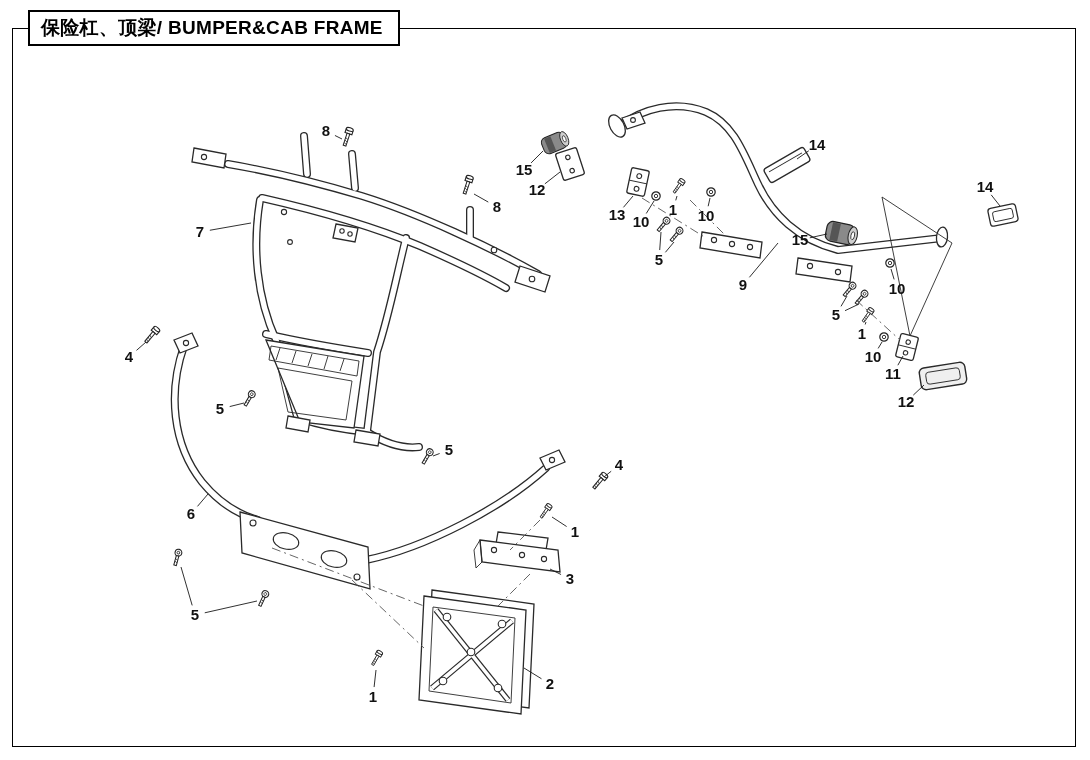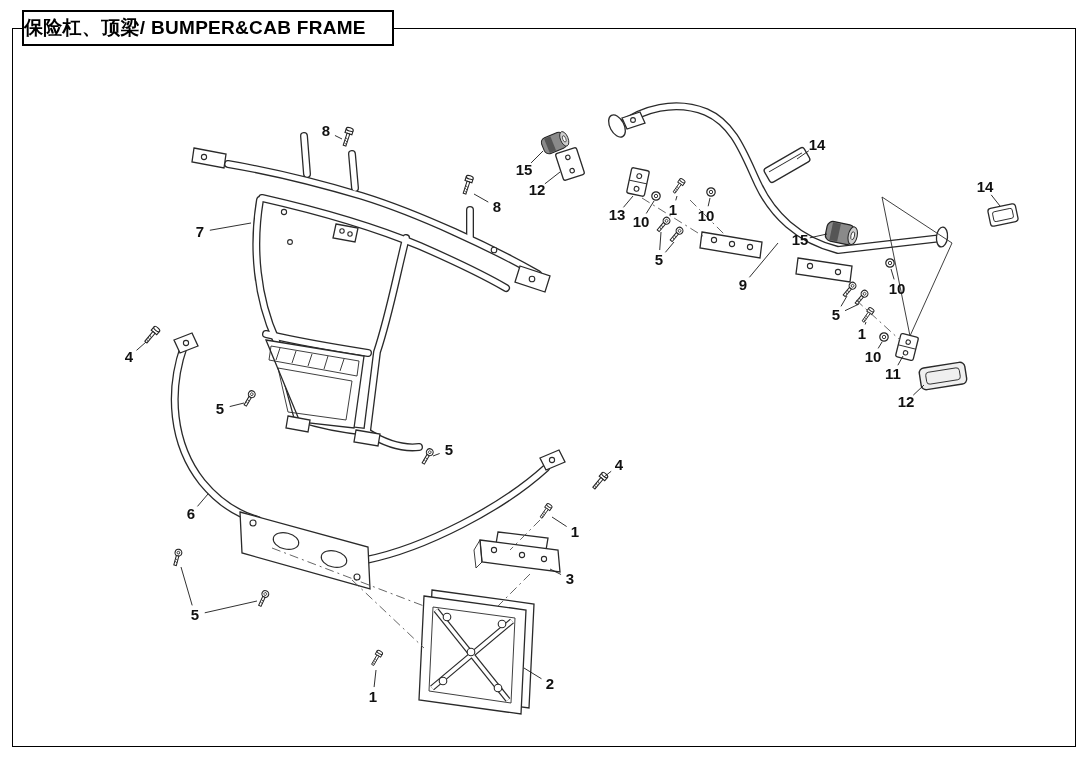--- a/index.html
+++ b/index.html
@@ -1,22 +1,22 @@
 <!DOCTYPE html>
 <html><head>
 <meta charset="utf-8">
 <style>
   html,body{margin:0;padding:0;background:#fff;}
   .page{position:relative;width:1090px;height:760px;background:#fff;overflow:hidden;
         font-family:"Liberation Sans",sans-serif;}
   .outer-border{position:absolute;left:12px;top:28px;width:1064px;height:719px;
         border:1.6px solid #000;box-sizing:border-box;background:#fff;}
-  .title-box{position:absolute;left:22px;top:10px;width:372px;height:36px;background:#fff;
+  .title-box{position:absolute;left:28px;top:10px;width:372px;height:36px;background:#fff;
         border:2px solid #000;z-index:3;display:flex;align-items:center;
-        padding-left:0;box-sizing:border-box;}
+        padding-left:11px;box-sizing:border-box;}
   .title-box h1{margin:0;font-size:19px;font-weight:bold;letter-spacing:.3px;color:#000;}
   svg.diagram{position:absolute;left:0;top:0;z-index:2;}
   .tube-o{fill:none;stroke:#2a2a2a;stroke-width:8;stroke-linecap:round;stroke-linejoin:round;}
   .tube-i{fill:none;stroke:#fff;stroke-width:5.4;stroke-linecap:round;stroke-linejoin:round;}
   .part{fill:#fff;stroke:#2a2a2a;stroke-width:1.3;}
   .part-grey{fill:#efefef;stroke:#2a2a2a;stroke-width:1.4;}
   .part-thin{fill:none;stroke:#2a2a2a;stroke-width:0.9;}
   .hole{fill:#fff;stroke:#2a2a2a;stroke-width:1.1;}
   .dash{fill:none;stroke:#555;stroke-width:0.9;stroke-dasharray:9 4 2 4;}
   .leader{stroke:#1a1a1a;stroke-width:0.9;}

